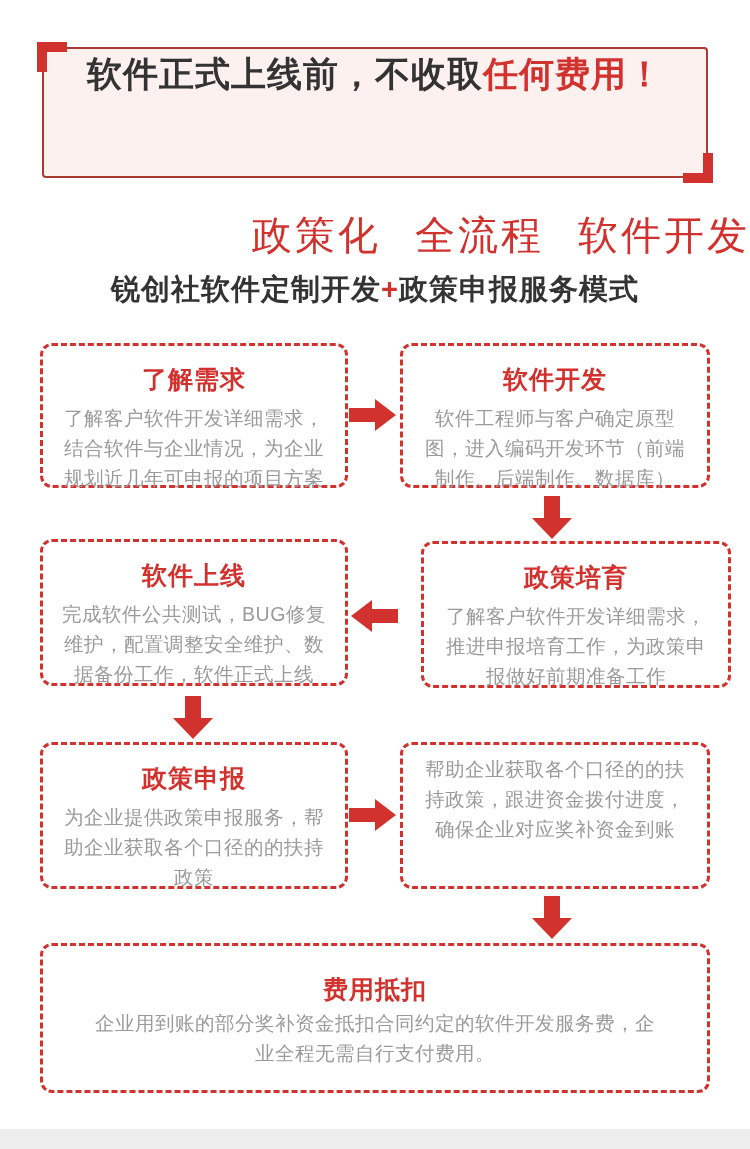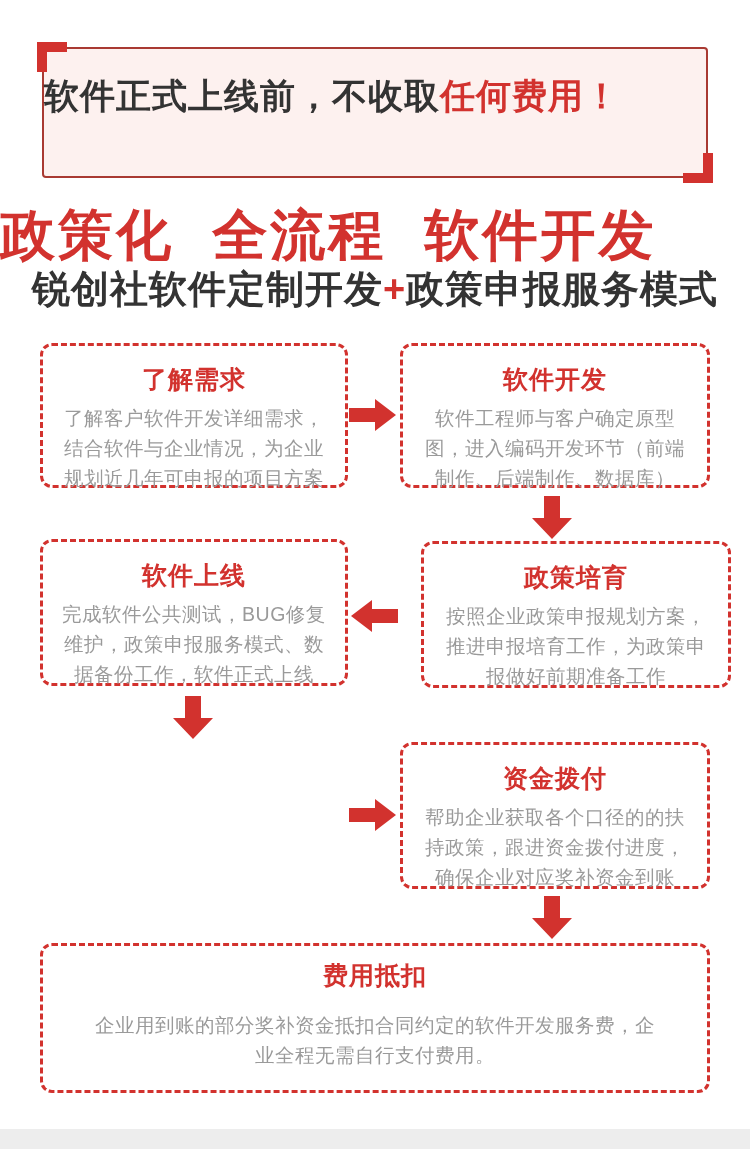--- a/index.html
+++ b/index.html
@@ -11,43 +11,43 @@
   }
   .red { color:var(--accent,#d2322e); }
 
   
   .banner {
     position:absolute; left:42px; top:47px; width:666px; height:131px;
     background:var(--banner-bg,#fdf1ef);
     border:2px solid var(--banner-border,#a93a32);
     border-radius:4px;
   }
-  .banner-text { padding-top:22px; }
+  .banner-text { padding-top:0; text-align:center; }
   .banner-line {
     font-size:35px; line-height:49px; font-weight:800;
     color:var(--dark-text,#333333); letter-spacing:1px; white-space:nowrap;
   }
   .corner { position:absolute; width:30px; height:30px; }
   .corner.tl { top:-7px; left:-7px;
     border-top:10px solid var(--accent,#d2322e);
     border-left:10px solid var(--accent,#d2322e); }
   .corner.br { bottom:-7px; right:-7px;
     border-bottom:10px solid var(--accent,#d2322e);
     border-right:10px solid var(--accent,#d2322e); }
 
   
   .title {
     position:absolute; top:205px; left:0; width:750px;
-    text-align:left; font-size:55px; line-height:60px; font-weight:700;
+    text-align:right; font-size:40px; line-height:60px; font-weight:400;
     color:var(--accent,#d2322e); letter-spacing:3px; word-spacing:20px;
     white-space:nowrap;
   }
   .subtitle {
     position:absolute; top:272px; left:0; width:750px;
-    text-align:center; font-size:38px; line-height:34px; font-weight:700;
+    text-align:center; font-size:29px; line-height:34px; font-weight:700;
     color:var(--dark-text,#333333); letter-spacing:1px; white-space:nowrap;
   }
   .subtitle .red { font-weight:800; }
 
   
   .flow-box {
     position:absolute; background:#ffffff;
     border:3px dashed var(--accent,#d2322e); border-radius:12px;
     text-align:center;
   }
@@ -60,22 +60,22 @@
     font-size:19.5px; line-height:30px;
     color:var(--body-text,#9a9a9a); letter-spacing:0.5px;
   }
   .box1 { left:40px;  top:343px; width:308px; height:145px; }
   .box2 { left:400px; top:343px; width:310px; height:145px; }
   .box3 { left:40px;  top:539px; width:308px; height:147px; }
   .box4 { left:421px; top:541px; width:310px; height:147px; }
   .box5 { left:40px;  top:742px; width:308px; height:147px; }
   .box6 { left:400px; top:742px; width:310px; height:147px; }
   .box7 { left:40px;  top:943px; width:670px; height:150px; }
-  .box7 .box-title { margin-top:14px; }
-  .box7 .box-body  { margin-top:20px; padding:0 48px; }
+  .box7 .box-title { margin-top:28px; }
+  .box7 .box-body  { margin-top:4px; padding:0 48px; }
 
   
   .arrow { position:absolute; display:block; }
   .arrow svg { display:block; }
   .arrow polygon { fill:var(--accent,#d2322e); }
   .arrow-r1 { left:349px; top:396px; }
   .arrow-d1 { left:531px; top:496px; }
   .arrow-l1 { left:350px; top:597px; }
   .arrow-d2 { left:172px; top:696px; }
   .arrow-r2 { left:349px; top:796px; }
@@ -108,31 +108,34 @@
     <div class="box-body">了解客户软件开发详细需求，结合软件与企业情况，为企业规划近几年可申报的项目方案</div>
   </div>
 
   <div class="flow-box box2">
     <div class="box-title">软件开发</div>
     <div class="box-body">软件工程师与客户确定原型图，进入编码开发环节（前端制作、后端制作、数据库）</div>
   </div>
 
   <div class="flow-box box3">
     <div class="box-title">软件上线</div>
-    <div class="box-body">完成软件公共测试，BUG修复维护，政策申报服务模式、数据备份工作，软件正式上线</div>
+    <div class="box-body">完成软件公共测试，BUG修复维护，配置调整安全维护、数据备份工作，软件正式上线</div>
   </div>
 
   <div class="flow-box box4">
     <div class="box-title">政策培育</div>
-    <div class="box-body">按照企业政策申报规划方案，推进申报培育工作，为政策申报做好前期准备工作</div>
+    <div class="box-body">了解客户软件开发详细需求，推进申报培育工作，为政策申报做好前期准备工作</div>
   </div>
 
+  <div class="flow-box box5">
+    <div class="box-title">政策申报</div>
+    <div class="box-body">为企业提供政策申报服务，帮助企业获取各个口径的的扶持政策</div>
+  </div>
 
   <div class="flow-box box6">
-    <div class="box-title">资金拨付</div>
     <div class="box-body">帮助企业获取各个口径的的扶持政策，跟进资金拨付进度，确保企业对应奖补资金到账</div>
   </div>
 
   <div class="flow-box box7">
     <div class="box-title">费用抵扣</div>
     <div class="box-body">企业用到账的部分奖补资金抵扣合同约定的软件开发服务费，企业全程无需自行支付费用。</div>
   </div>
 
   <span class="arrow arrow-r1">
     <svg width="48" height="38" viewBox="0 0 48 38">

